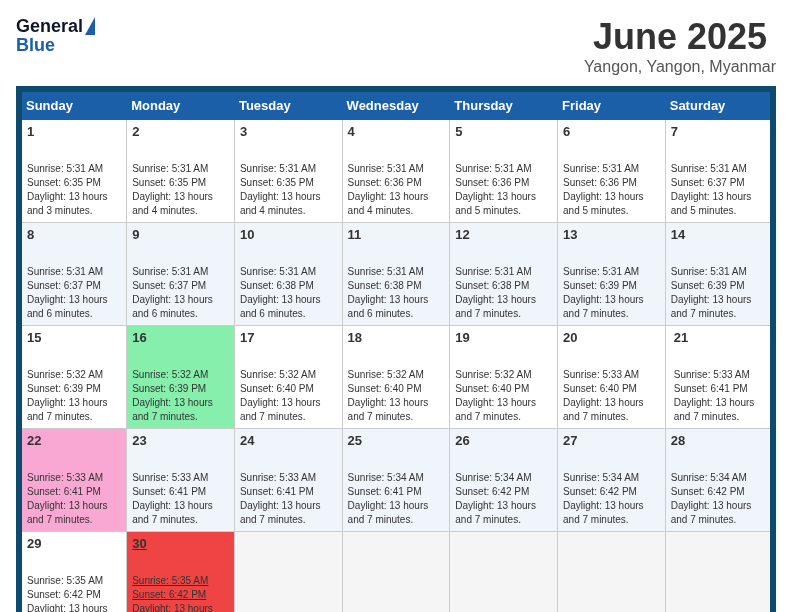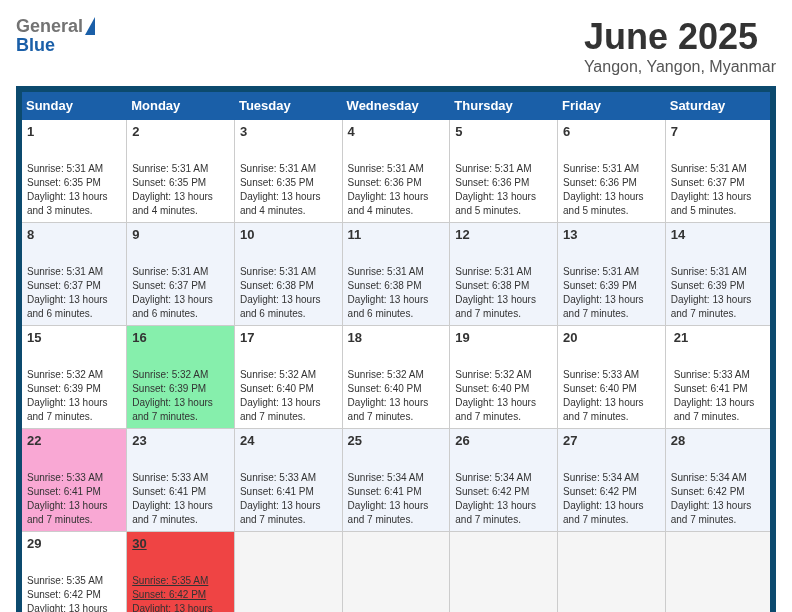--- a/index.html
+++ b/index.html
@@ -21,38 +21,38 @@
       flex-direction: column;
       align-items: flex-start;
     }
     .logo-top {
       display: flex;
       align-items: center;
     }
     .logo-general {
       font-size: 18px;
       font-weight: bold;
-      color: #737373;
+      color: #0f172a;
     }
     .logo-triangle {
       width: 0;
       height: 0;
       border-left: 10px solid transparent;
       border-bottom: 18px solid #1a5fa8;
       margin-left: 2px;
       margin-top: -2px;
     }
     .logo-blue-text {
       font-size: 18px;
       font-weight: bold;
       color: #1a5fa8;
       margin-top: -2px;
     }
     .title-block {
-      text-align: left;
+      text-align: center;
     }
     .month-title {
       font-size: 36px;
       font-weight: bold;
       color: #333;
     }
     .location-title {
       font-size: 16px;
       color: #555;
     }

